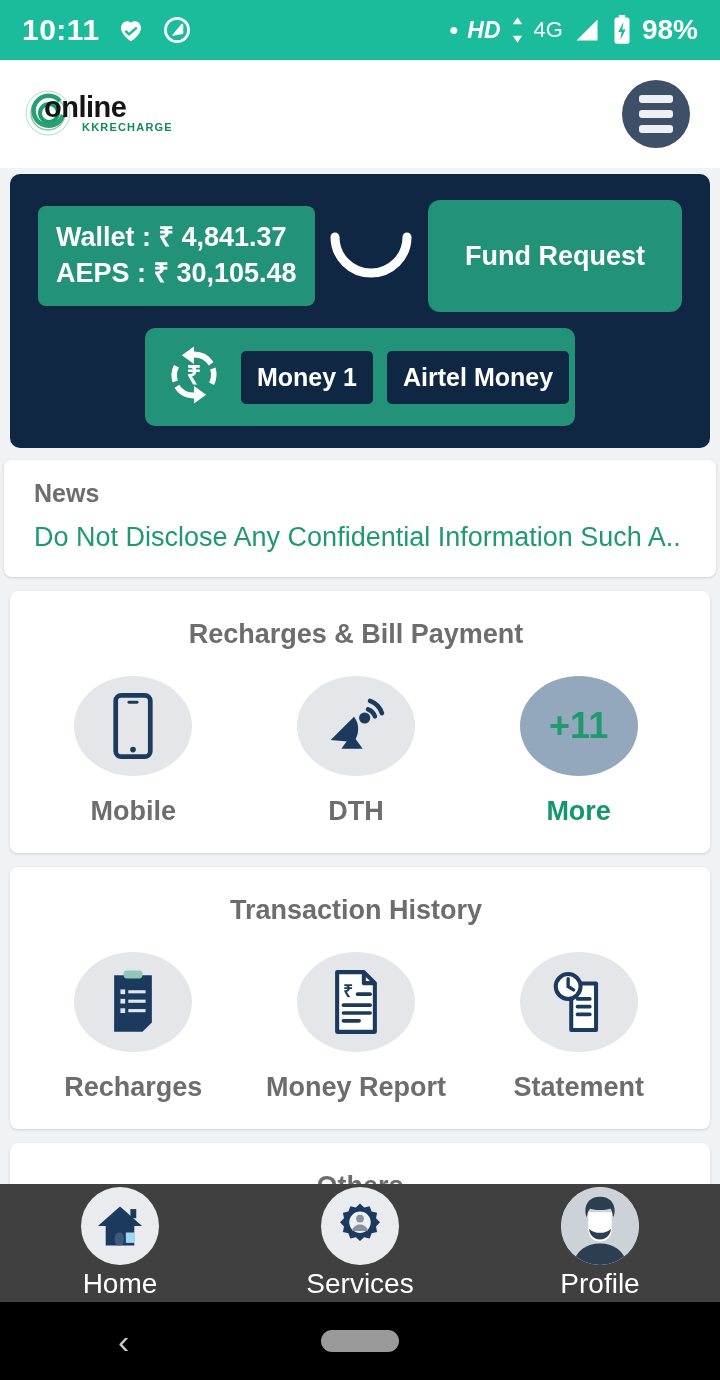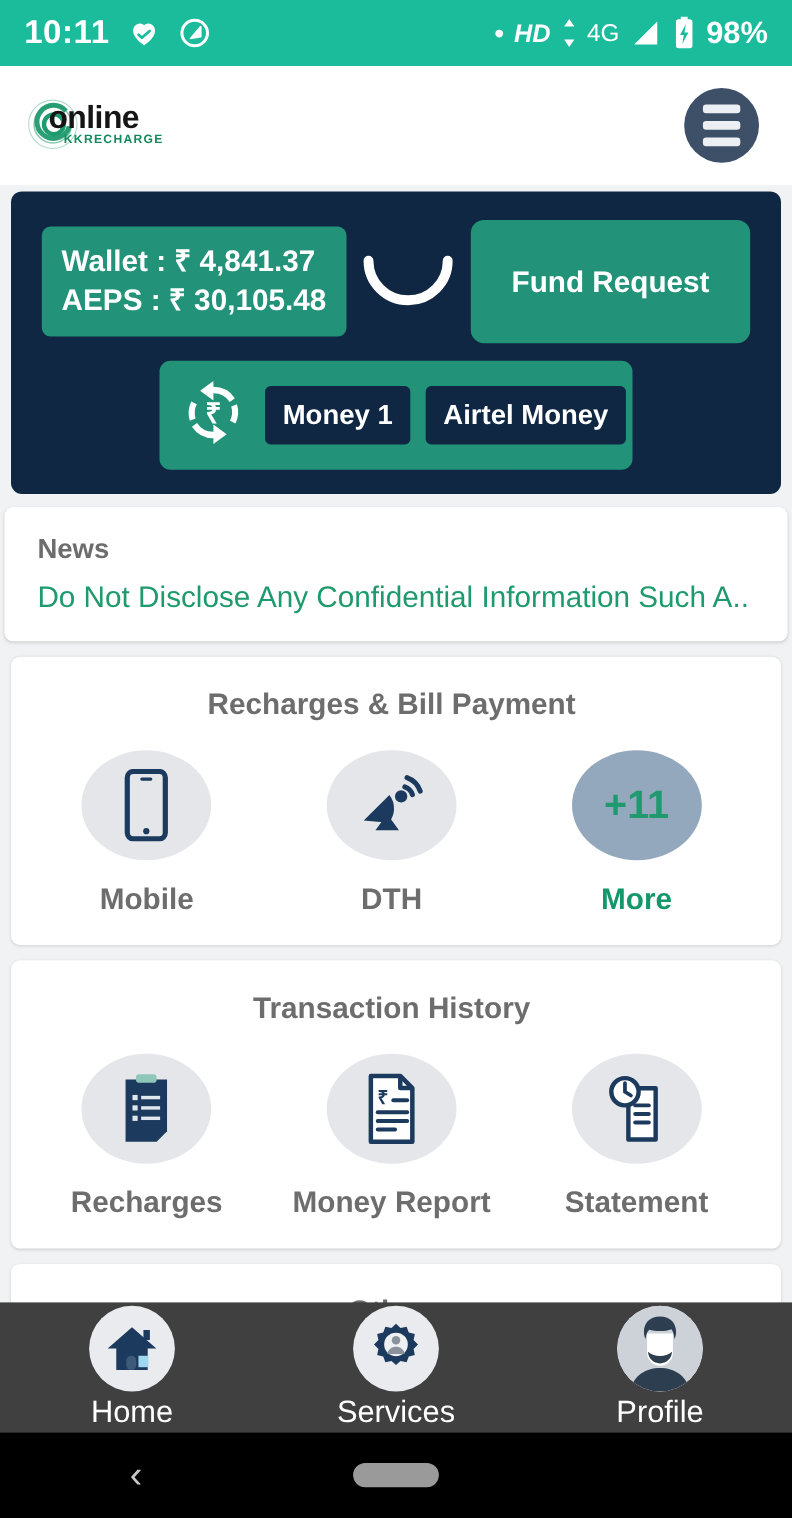--- a/index.html
+++ b/index.html
@@ -32,21 +32,21 @@
     padding: 0 30px 0 22px;
     gap: 48px;
   }
   .logo-wrap { display: flex; align-items: center; }
   .logo-img { position: relative; width: 110px; height: 58px; }
   .logo-txt {
     position: absolute; left: 22px; top: 6px;
     font-size: 29px; font-weight: bold; color: #151515; letter-spacing: -.5px;
   }
   .logo-sub {
-    position: absolute; left: 36px; top: 36px;
+    position: absolute; left: 60px; top: 36px;
     font-size: 11px; font-weight: bold; color: #128a5e; letter-spacing: 1.2px;
   }
   .menu-btn {
     width: 68px; height: 68px; border-radius: 50%; background: #3d5068;
     display: flex; flex-direction: column; align-items: center; justify-content: center; gap: 7px;
     border: none; cursor: pointer;
   }
   .menu-btn span { display:block; width: 34px; height: 8px; border-radius: 3px; background: #eceff3; }
 
   
@@ -73,21 +73,21 @@
     display: flex; align-items: center; gap: 14px;
   }
   .money-btn {
     background: #0f2742; border-radius: 5px; color: #fff; font-weight: bold;
     font-size: 25px; padding: 12px 16px; border: none; cursor: pointer;
     font-family: inherit; white-space: nowrap;
   }
 
   
   .card { background: #fff; border-radius: 8px; box-shadow: 0 1px 3px rgba(0,0,0,.14); }
-  .news-card { margin: 12px 4px 8px 4px; padding: 24px 30px 24px 30px; }
+  .news-card { margin: 12px 4px 8px 4px; padding: 19px 30px 24px 30px; }
   .news-title { font-size: 25px; color: #6d6d6d; font-weight: bold; }
   .news-text {
     margin-top: 14px; font-size: 27px; color: #1f9a6e;
     white-space: nowrap; overflow: hidden;
   }
 
   .sec-card { margin: 14px 10px 0 10px; padding: 28px 20px 26px 12px; }
   .sec-title {
     text-align: center; font-size: 27px; color: #6d6d6d;
     font-weight: bold; margin-bottom: 26px;

